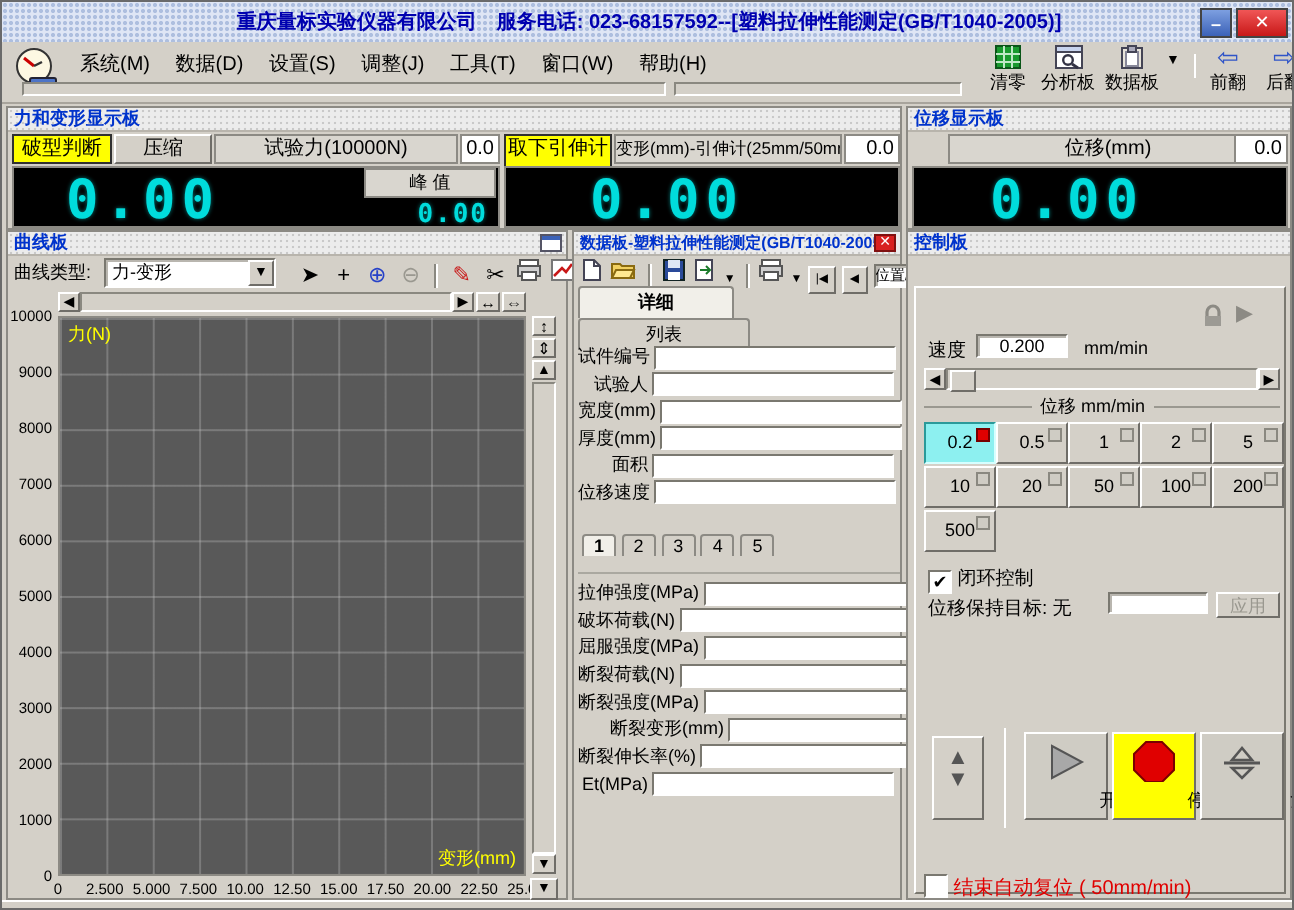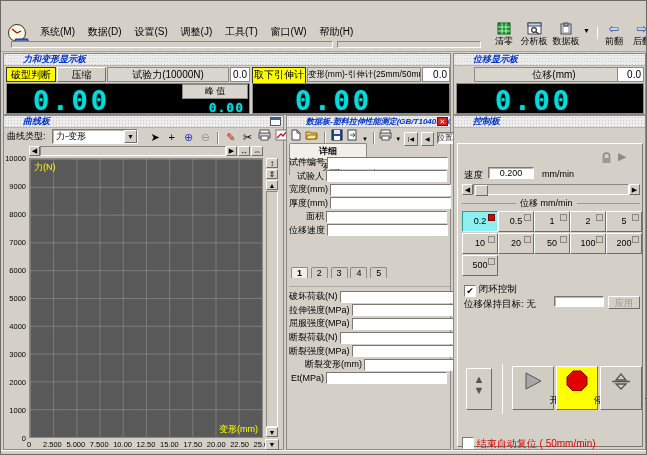--- a/index.html
+++ b/index.html
@@ -16,23 +16,23 @@
     display:flex;align-items:center;justify-content:center;font-size:9px;color:#fff;font-weight:bold;}
   .minb{right:32px;background:linear-gradient(#7d9fe0,#3c62b8);}
   .closeb{right:4px;width:24px;background:linear-gradient(#f05656,#c81818);}
   
   .menurow{left:0;top:20px;width:647px;height:31px;border-bottom:1px solid #a8a49c;}
   .menu-item{display:inline-block;padding:2px 5px;cursor:default;}
   .band{height:7px;border:1px solid;border-color:#8a8880 #ffffff #ffffff #8a8880;background:#d4d0c8;}
   .tool{position:absolute;top:1px;width:30px;text-align:center;font-size:9px;line-height:1.1;cursor:default;}
   .tool .tglyph{display:block;height:15px;font-size:13px;}
   
-  .ptitle{height:11px;line-height:11px;padding-left:19px;font-size:9px;font-weight:bold;color:#0033cc;
+  .ptitle{height:11px;line-height:11px;padding-left:3px;font-size:9px;font-weight:bold;color:#0033cc;
     background-color:#ececec;background-image:radial-gradient(#c9c9c9 .6px,transparent .8px);background-size:3px 3px;
-    border-bottom:1px solid #b8b4ac;white-space:nowrap;overflow:hidden;font-style:italic;}
+    border-bottom:1px solid #b8b4ac;white-space:nowrap;overflow:hidden;}
   .panel{border:1px solid #8c8a84;background:#d4d0c8;}
   .ybtn{background:#ffff00;border:1px solid #303030;text-align:center;font-size:10px;line-height:13px;cursor:default;}
   .gbtn{background:#d4d0c8;border:1px solid;border-color:#fff #6f6d68 #6f6d68 #fff;text-align:center;font-size:10px;line-height:13px;cursor:default;}
   .hdr{background:#d9d6cf;border:1px solid #8c8a84;text-align:center;font-size:10px;line-height:13px;white-space:nowrap;overflow:hidden;}
   .val{background:#fff;border:1px solid #8c8a84;text-align:right;font-size:10px;line-height:13px;padding-right:2px;}
   .lcd{background:#000;border:1px solid #8c8a84;}
   .seg{font-family:"DejaVu Sans Mono",monospace;font-weight:bold;color:#00dcdc;letter-spacing:3px;
        text-shadow:0 0 2px rgba(0,220,220,.55);}
   .sunken{background:#fff;border:1px solid;border-color:#7a7870 #fff #fff #7a7870;box-shadow:inset 1px 1px 0 #b9b6af;}
   .tab{display:inline-block;border:1px solid #8c8a84;border-bottom:none;background:#d4d0c8;
@@ -59,20 +59,25 @@
   .bigbtn .blab{position:absolute;bottom:2px;width:100%;}
   .icn{display:inline-block;vertical-align:middle;}
   .glyphbtn{display:inline-block;width:14px;text-align:center;font-size:11px;cursor:default;}
   .vsep{display:inline-block;width:1px;height:12px;background:#8a8880;border-right:1px solid #fff;vertical-align:middle;margin:0 2px;}
 </style>
 </head>
 <body>
 
 <div id="win">
 
+  <div class="abs titlebar">
+    <span class="titletext">重庆量标实验仪器有限公司　服务电话: 023-68157592--[塑料拉伸性能测定(GB/T1040-2005)]</span>
+    <span class="tbtnbox minb">–</span>
+    <span class="tbtnbox closeb">✕</span>
+  </div>
 
   <div class="abs menurow">
     <span class="abs" style="left:4px;top:2px;">
       <svg width="26" height="24">
           <circle cx="12" cy="10" r="8.5" fill="#fdf8e3" stroke="#333"></circle>
       <path d="M12 10 L7 6" stroke="#c00" stroke-width="1.5"></path>
           <path d="M12 10 L16 8" stroke="#333" stroke-width="1.2"></path>
       <rect x="10" y="16" width="13" height="7" rx="1" fill="#4d74c8" stroke="#223"></rect>
         </svg>
     </span>
@@ -293,21 +298,21 @@
       <span class="sbtn" style="width:11px;height:12px;font-size:6px;">▶</span>
       <span class="sbtn" style="width:12px;height:12px;font-size:6px;">▶|</span>
     </div>
 
     <div class="abs" style="left:2px;top:27px;width:161px;">
       <span class="tab on" style="width:64px;">详细</span>
       <span class="tab" style="width:72px;">列表</span>
     </div>
 
     <div class="abs" style="left:2px;top:40px;width:161px;">
-      <div class="frow" style="height:13.5px;">
+      <div class="frow" style="height:13.5px;margin-top:16px;">
           <span class="flab" style="width:58px;">试件编号</span>
           <input class="finp" style="">
         </div>
       <div class="frow" style="height:13.5px;">
           <span class="flab" style="width:58px;">试验人</span>
           <input class="finp" style="">
         </div>
       <div class="frow" style="height:13.5px;">
           <span class="flab" style="width:58px;">宽度(mm)</span>
           <input class="finp" style="">
@@ -329,41 +334,45 @@
     <div class="abs" style="left:4px;top:151px;">
       <span class="tab on" style="padding:0 5px;">1</span>
       <span class="tab" style="padding:0 5px;">2</span>
       <span class="tab" style="padding:0 5px;">3</span>
       <span class="tab" style="padding:0 5px;">4</span>
       <span class="tab" style="padding:0 5px;">5</span>
     </div>
 
     <div class="abs" style="left:2px;top:170px;width:161px;border-top:1px solid #aaa8a0;padding-top:3px;">
       <div class="frow" style="height:13.6px;">
+          <span class="flab" style="width:72px;">拉伸强度(MPa)</span>
+          <input class="finp" style="">
+        </div>
+      <div class="frow" style="height:13.6px;">
           <span class="flab" style="width:72px;">破坏荷载(N)</span>
-          <input class="finp" style="">
-        </div>
-      <div class="frow" style="height:13.6px;">
-          <span class="flab" style="width:72px;">拉伸强度(MPa)</span>
           <input class="finp" style="">
         </div>
       <div class="frow" style="height:13.6px;">
           <span class="flab" style="width:72px;">屈服强度(MPa)</span>
           <input class="finp" style="">
         </div>
       <div class="frow" style="height:13.6px;">
           <span class="flab" style="width:72px;">断裂荷载(N)</span>
           <input class="finp" style="">
         </div>
       <div class="frow" style="height:13.6px;">
           <span class="flab" style="width:72px;">断裂强度(MPa)</span>
           <input class="finp" style="">
         </div>
       <div class="frow" style="height:13.6px;padding-left:16px;">
           <span class="flab" style="width:72px;">断裂变形(mm)</span>
+          <input class="finp" style="">
+        </div>
+      <div class="frow" style="height:13.6px;">
+          <span class="flab" style="width:72px;">断裂伸长率(%)</span>
           <input class="finp" style="">
         </div>
       <div class="frow" style="height:13.6px;">
           <span class="flab" style="width:72px;">Et(MPa)</span>
           <input class="finp" style="">
         </div>
     </div>
   </div>
 
   <div class="abs panel" style="left:452px;top:114px;width:193px;height:335px;">

